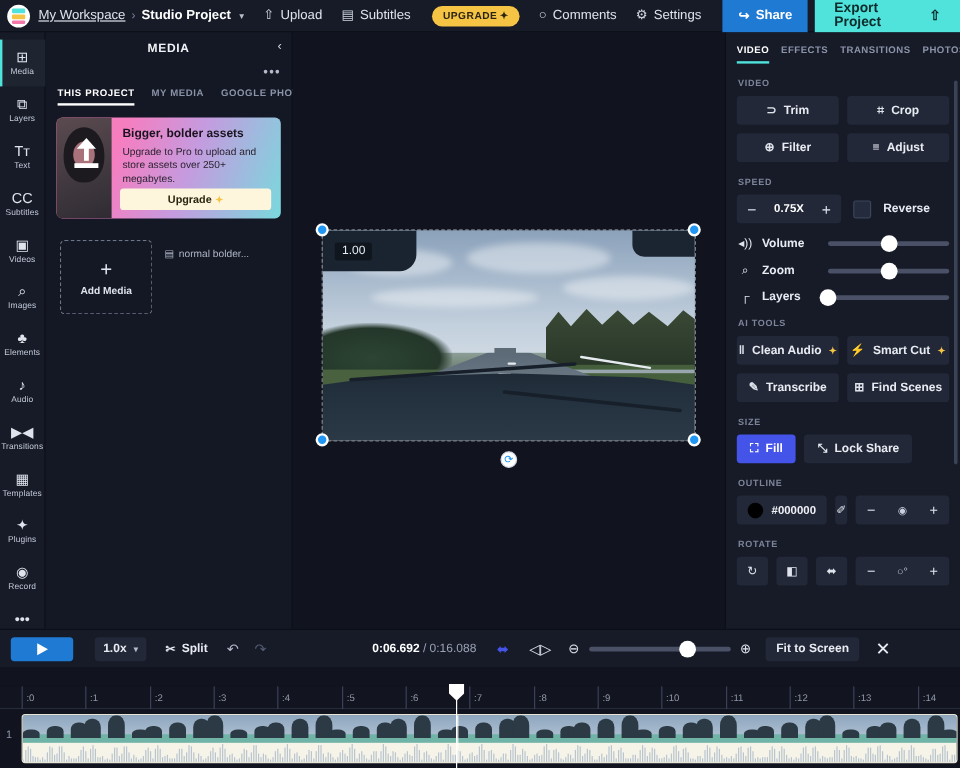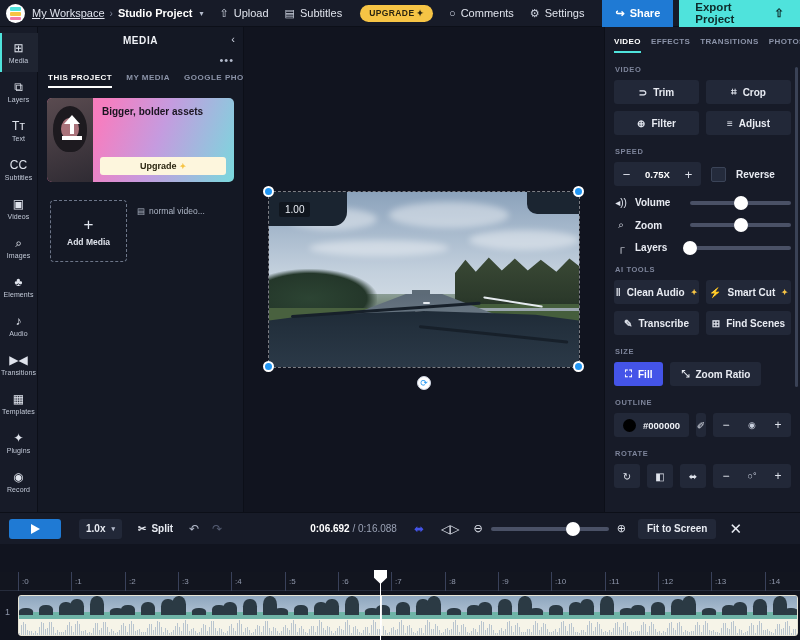--- a/index.html
+++ b/index.html
@@ -322,21 +322,21 @@
     font-size: 12px; color: #dfe3ec; cursor: pointer;
   }
   .mpv .dotv { font-size: 9px; color: #c8cfdd; }
   .scrollbar {
     position: absolute; right: 2px; top: 40px; width: 3px; height: 320px;
     background: #3a4256; border-radius: 2px;
   }
 
   
   .transport {
-    position: absolute; left: 0; top: 512px; width: 800px; height: 32px;
+    position: absolute; left: 0; top: 524px; width: 800px; height: 32px;
     background: #171b28; display: flex; align-items: center; padding: 0 9px;
     border-top: 1px solid #0c0f18;
   }
   .play-btn {
     width: 52px; height: 20px; background: #1f7ad4; border-radius: 3px;
     display: flex; align-items: center; justify-content: center; cursor: pointer;
   }
   .play-btn .tri {
     width: 0; height: 0; border-left: 9px solid #fff;
     border-top: 5px solid transparent; border-bottom: 5px solid transparent;
@@ -530,36 +530,37 @@
         <div class="hair"></div>
           <div class="face"></div>
         <div class="promo-arrow">
           <div class="hd"></div>
             <div class="st"></div>
             <div class="ln"></div>
         </div>
       </div>
       <div class="promo-txt">
         <div class="promo-h">Bigger, bolder assets</div>
+        <div class="promo-p">Upgrade to Pro to upload and store assets over 250+ megabytes.</div>
       </div>
       <div class="promo-btn">
         <span>Upgrade</span>
         <span class="spark">✦</span>
       </div>
     </div>
 
     <div class="lib">
       <div class="add-media">
         <span class="plus">+</span>
         <span class="lbl">Add Media</span>
       </div>
       <div class="clip">
         <div class="clip-name">
           <span>▤</span>
-          <span>normal video...</span>
+          <span>normal bolder...</span>
         </div>
       </div>
     </div>
   </div>
 
   <div class="stage">
     <div class="video-box">
       <div class="sky"></div>
       <div class="cloud" style="left:18px;top:16px;width:90px;height:22px;"></div>
       <div class="cloud" style="left:120px;top:10px;width:120px;height:26px;"></div>
@@ -685,21 +686,21 @@
 
     <div class="psect">
       <div class="plabel">SIZE</div>
       <div class="row-flex">
         <div class="fill-btn">
           <span>⛶</span>
           <span>Fill</span>
         </div>
         <div class="lock-btn">
           <span>⤡</span>
-          <span>Zoom Ratio</span>
+          <span>Lock Share</span>
         </div>
       </div>
     </div>
 
     <div class="psect">
       <div class="plabel">OUTLINE</div>
       <div class="row-flex">
         <div class="color-box">
           <span class="swatch"></span>
           <span class="hex">#000000</span>

